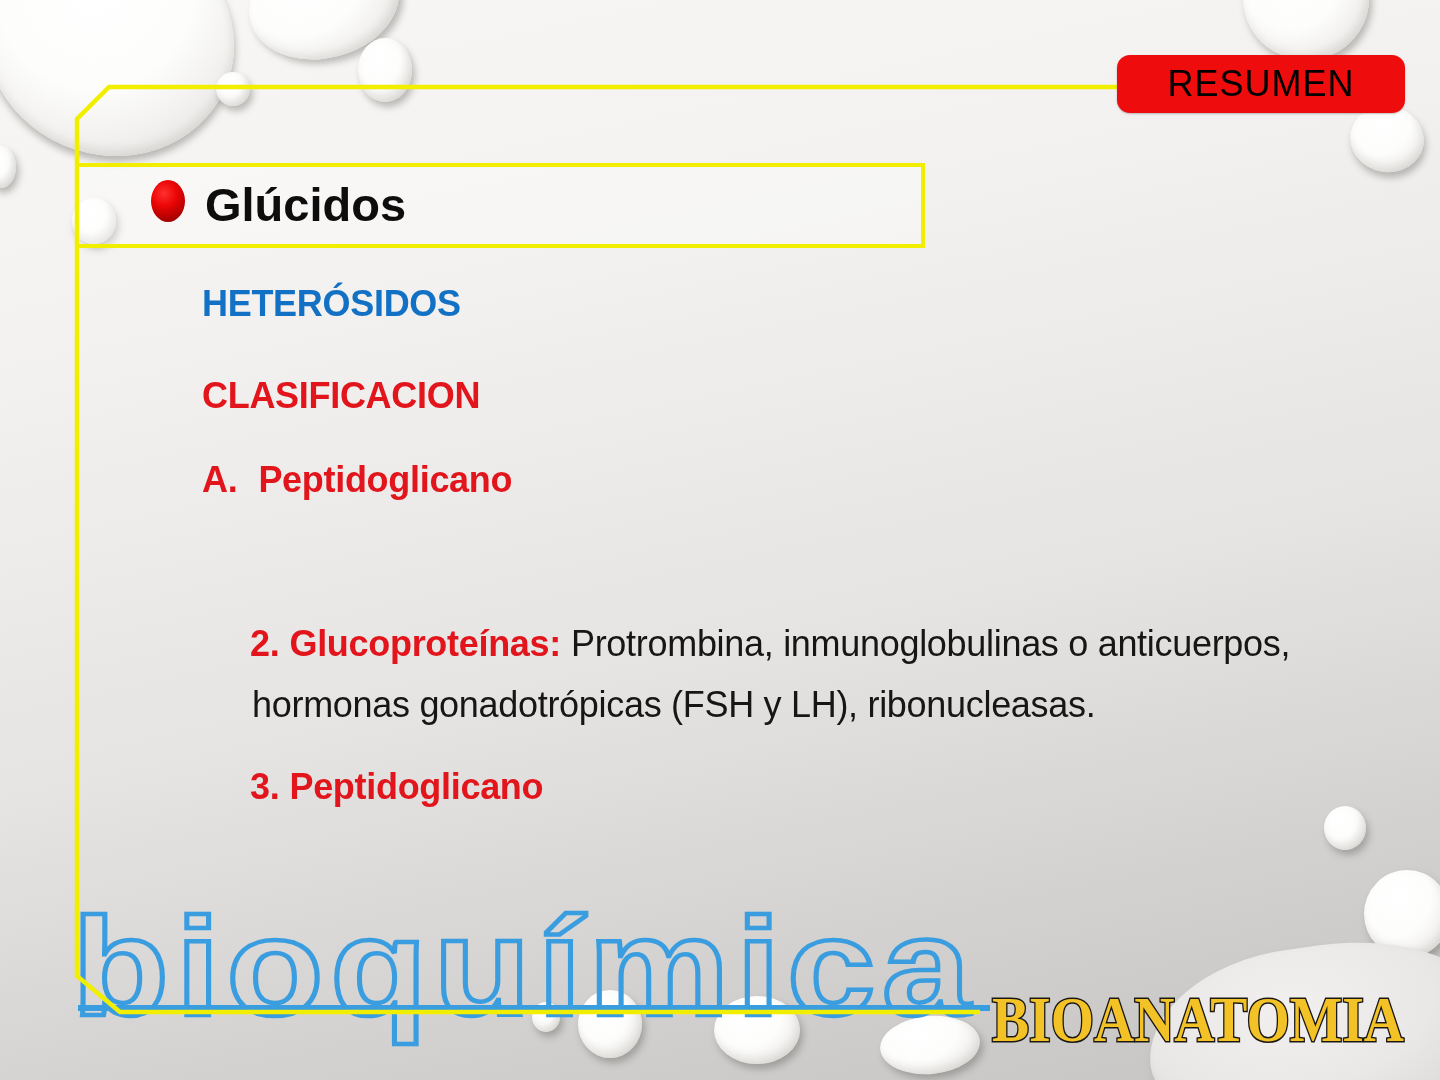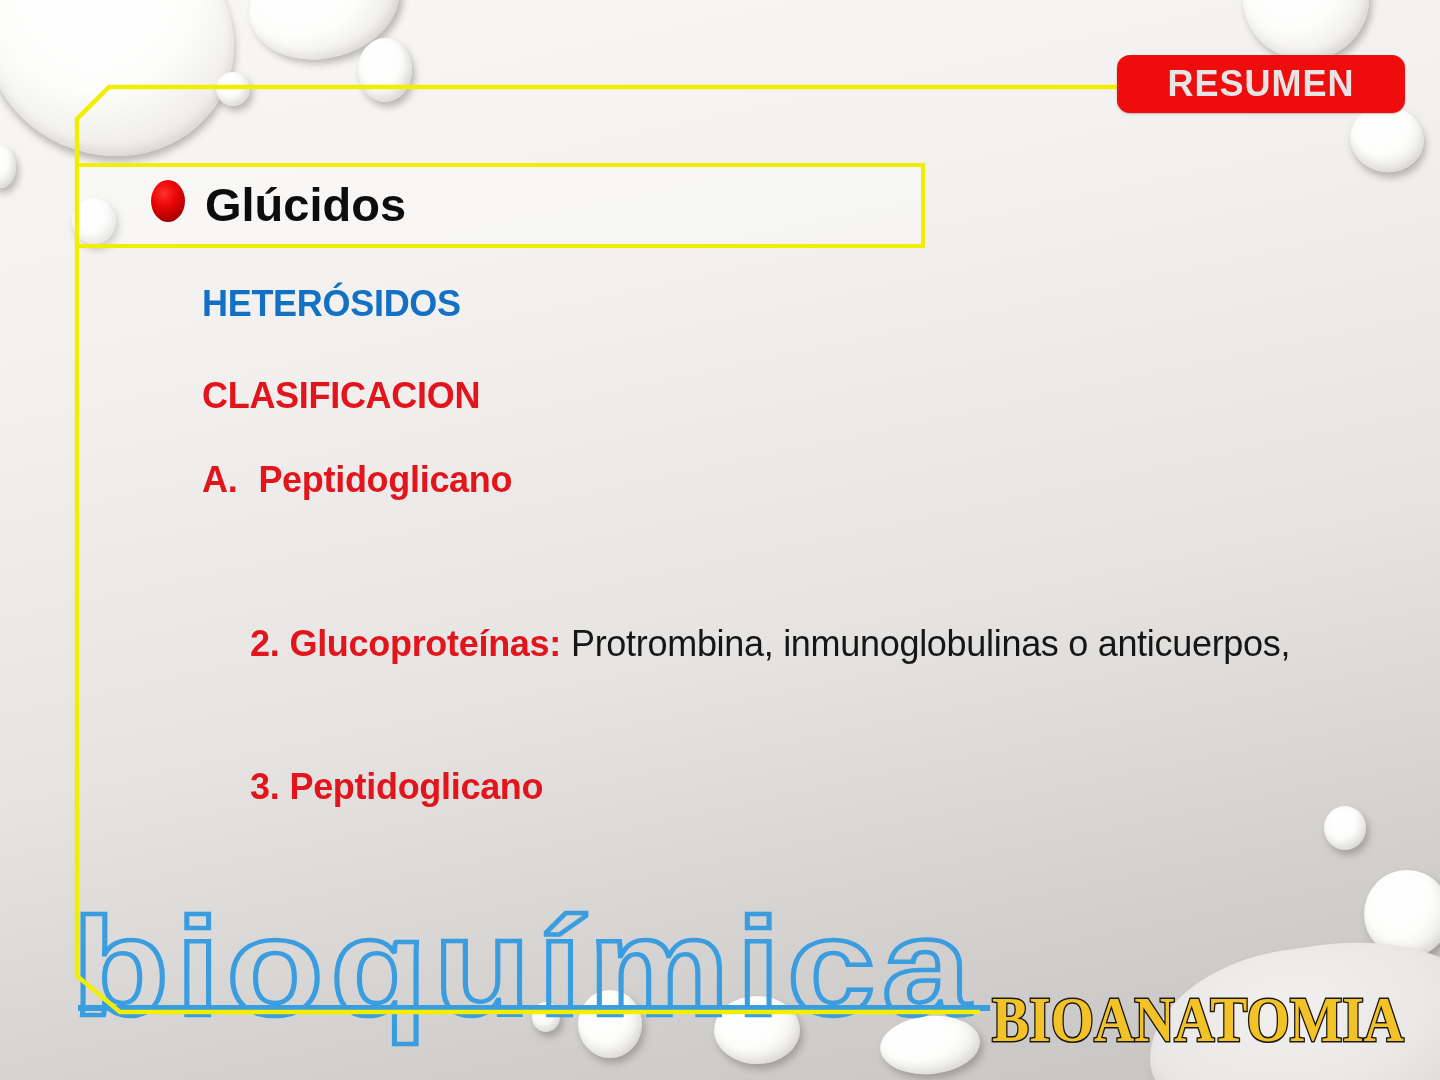--- a/index.html
+++ b/index.html
@@ -43,21 +43,21 @@
   .marker{display:inline-block;}
   .gap-wide{margin-right:21px;}
   .gap{margin-right:10px;}
 
   
   .badge{
     position:absolute;left:1117px;top:55px;width:288px;height:58px;z-index:5;
     background:#ef0c0c;border-radius:13px;display:flex;align-items:center;justify-content:center;
     box-shadow:0 1px 2px rgba(0,0,0,.25);
   }
-  .badge span{font-size:36px;font-weight:bold;color:#e5e5e5;letter-spacing:1px;text-align:right;}
+  .badge span{font-size:36px;font-weight:normal;color:#000000;letter-spacing:1px;text-align:right;}
 
   svg text{font-family:"Liberation Sans","DejaVu Sans",sans-serif;}
   svg text.serif{font-family:"Liberation Serif","DejaVu Serif",serif;}
 </style>
 </head>
 <body>
 
 <div class="slide">
 
   <div class="droplet z1" style="left:-15px;top:-75px;width:250px;height:230px;transform:rotate(18deg);"></div>
@@ -95,20 +95,21 @@
 
   <div class="line red-b" style="left:202px;top:459px;">
     <span class="marker gap-wide">A.</span><span>Peptidoglicano</span>
   </div>
 
 
   <div class="line" style="left:250px;top:623px;">
     <span class="marker gap red-b">2.</span><span class="red-b gap">Glucoproteínas:</span><span class="black-r">Protrombina, inmunoglobulinas o anticuerpos,</span>
   </div>
 
+  <div class="line black-r" style="left:252px;top:684px;">hormonas gonadotrópicas (FSH y LH), ribonucleasas.</div>
 
   <div class="line red-b" style="left:250px;top:766px;">
     <span class="marker gap">3.</span><span>Peptidoglicano</span>
   </div>
 
   <div class="badge">
     <span>RESUMEN</span>
   </div>
 
   <svg class="layer z6" viewBox="0 0 1440 1080">

